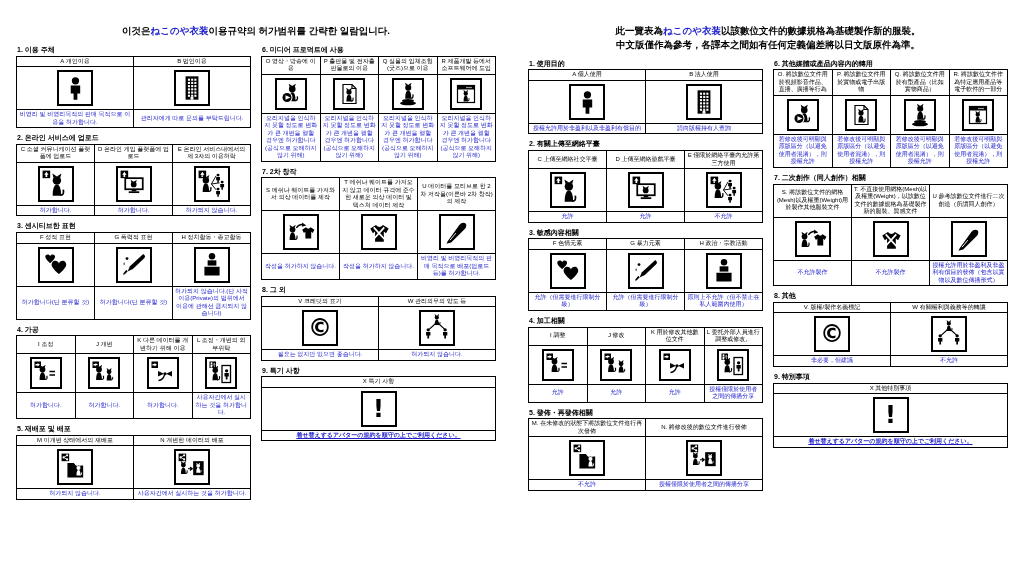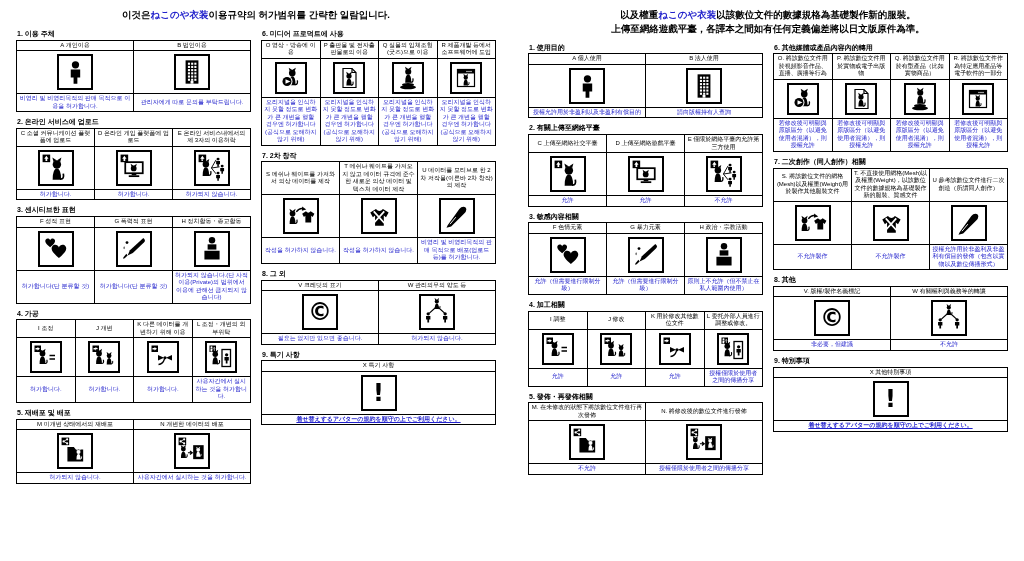--- a/index.html
+++ b/index.html
@@ -3,21 +3,21 @@
 <meta charset="utf-8">
 <style>
   :root { --accent:#2222cc; }
   * { box-sizing: border-box; }
   html,body { margin:0; padding:0; }
   body {
     width:1024px; height:561px; background:#fff; overflow:hidden;
     font-family:"Liberation Sans","DejaVu Sans",sans-serif; color:#000;
     display:flex;
   }
-  .panel { width:512px; padding:8px 16px 0 16px; }
+  .panel { width:512px; padding:24px 16px 0 16px; }
   .panel-header {
     text-align:center; font-weight:bold; font-size:9.5px; line-height:1.45;
     margin:0 10px 8px 10px;
   }
   .brand { color:var(--accent); }
   .panel-body { display:flex; gap:10px; align-items:flex-start; }
   .col { flex:1; display:flex; flex-direction:column; gap:6px; min-width:0; }
   .section { width:100%; }
   .sec-title { font-size:7px; font-weight:bold; margin:0 0 1px 1px; line-height:1.25; }
   table { width:100%; border-collapse:collapse; table-layout:fixed; }
@@ -597,22 +597,22 @@
                   <td class="txt note">着せ替えするアバターの規約を順守の上でご利用ください。</td>
                 </tr>
               </tbody>
             </table>
           </div>
         </div>
       </div>
     </section>
   <section class="panel" id="panel-1">
       <div class="panel-header">
-        <div><span>以及權重</span><span class="brand">ねこのや衣装</span><span>以該數位文件的數據規格為基礎製作新的服裝。</span></div>
-        <div>上傳至網絡遊戲平臺，各譯本之間如有任何定義偏差將以日文版原件為準。</div>
+        <div><span>此一覽表為</span><span class="brand">ねこのや衣装</span><span>以該數位文件的數據規格為基礎製作新的服裝。</span></div>
+        <div>中文版僅作為參考，各譯本之間如有任何定義偏差將以日文版原件為準。</div>
       </div>
       <div class="panel-body">
         <div class="col">
           <div class="section">
             <div class="sec-title">1. 使用目的</div>
             <table>
               <tbody>
                 <tr>
                   <td class="lbl">A 個人使用</td>
                   <td class="lbl">B 法人使用</td>

